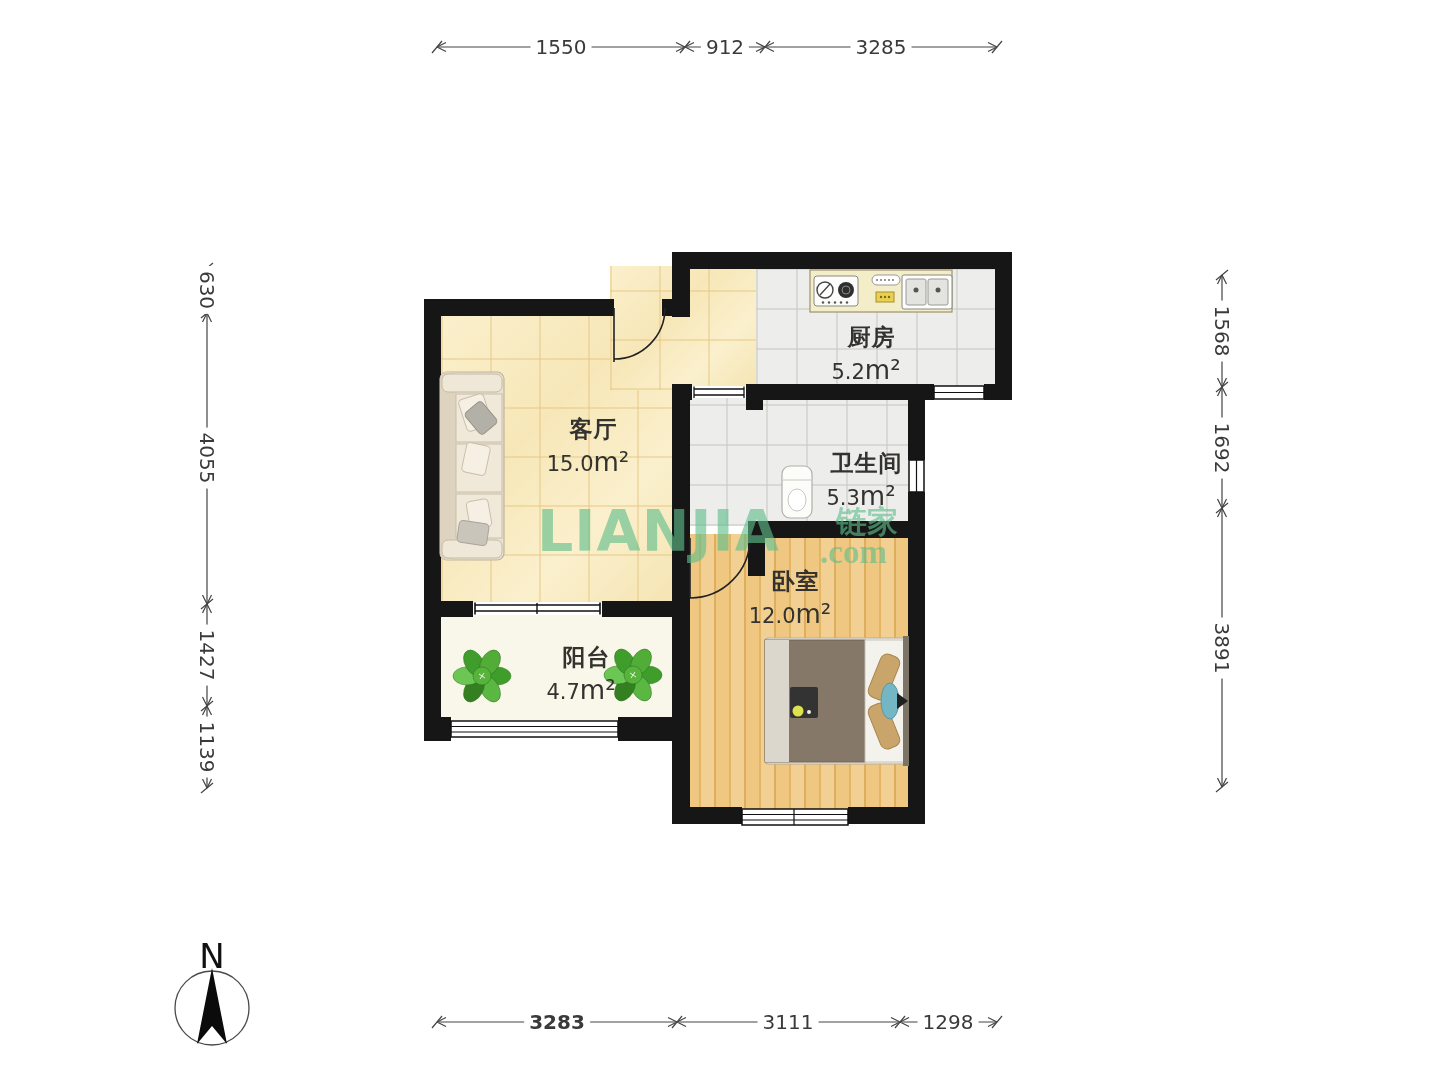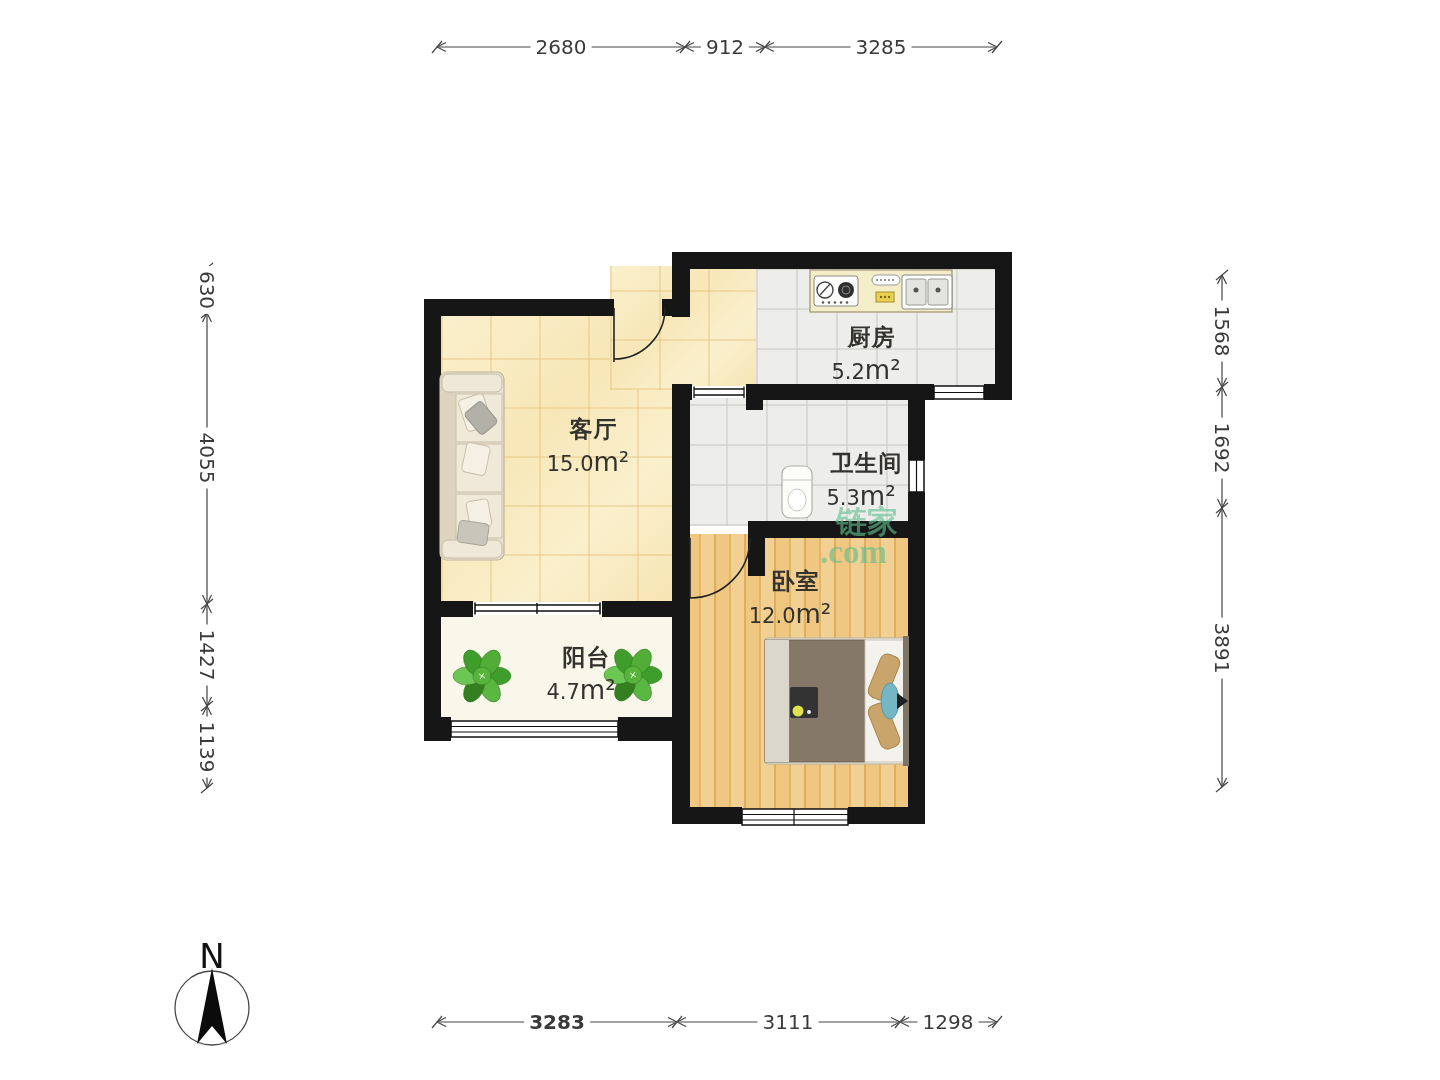--- a/index.html
+++ b/index.html
@@ -253,20 +253,21 @@
                M1222 508L1217.5 499 M1222 508L1226.5 499 M1222 508L1217.5 517 M1222 508L1226.5 517
                M1222 787L1217.5 778 M1222 787L1226.5 778"></path>
     </g>
 
     <g>
       <circle cx="212" cy="1008" r="37" fill="#fff" stroke="#4a4a4a" stroke-width="1.3"></circle>
       <polygon points="212,968 197,1044 212,1026 227,1044" fill="#0b0b0b"></polygon>
     </g>
   </svg>
 
+  <div class="watermark wm-brand">LIANJIA</div>
   <div class="watermark wm-cn">链家</div>
   <div class="watermark wm-suffix">.com</div>
 
   <div class="room-label" style="left:588px;top:414px;">
     <div class="rname">客厅</div>
     <div class="rarea"><span>15.0</span><span class="runit">m²</span></div>
   </div>
   <div class="room-label" style="left:866px;top:322px;">
     <div class="rname">厨房</div>
     <div class="rarea"><span>5.2</span><span class="runit">m²</span></div>
@@ -277,21 +278,21 @@
   </div>
   <div class="room-label" style="left:790px;top:566px;">
     <div class="rname">卧室</div>
     <div class="rarea"><span>12.0</span><span class="runit">m²</span></div>
   </div>
   <div class="room-label" style="left:581px;top:642px;">
     <div class="rname">阳台</div>
     <div class="rarea"><span>4.7</span><span class="runit">m²</span></div>
   </div>
 
-  <div class="dim-label" style="left:561px;top:47px;">2680</div>
+  <div class="dim-label" style="left:561px;top:47px;">1550</div>
   <div class="dim-label" style="left:725px;top:47px;">912</div>
   <div class="dim-label" style="left:881px;top:47px;">3285</div>
 
   <div class="dim-label" style="left:557px;top:1022px;font-weight:bold;">3283</div>
   <div class="dim-label" style="left:788px;top:1022px;">3111</div>
   <div class="dim-label" style="left:948px;top:1022px;">1298</div>
 
   <div class="dim-label v" style="left:207px;top:290px;">630</div>
   <div class="dim-label v" style="left:207px;top:458px;">4055</div>
   <div class="dim-label v" style="left:207px;top:655px;">1427</div>

